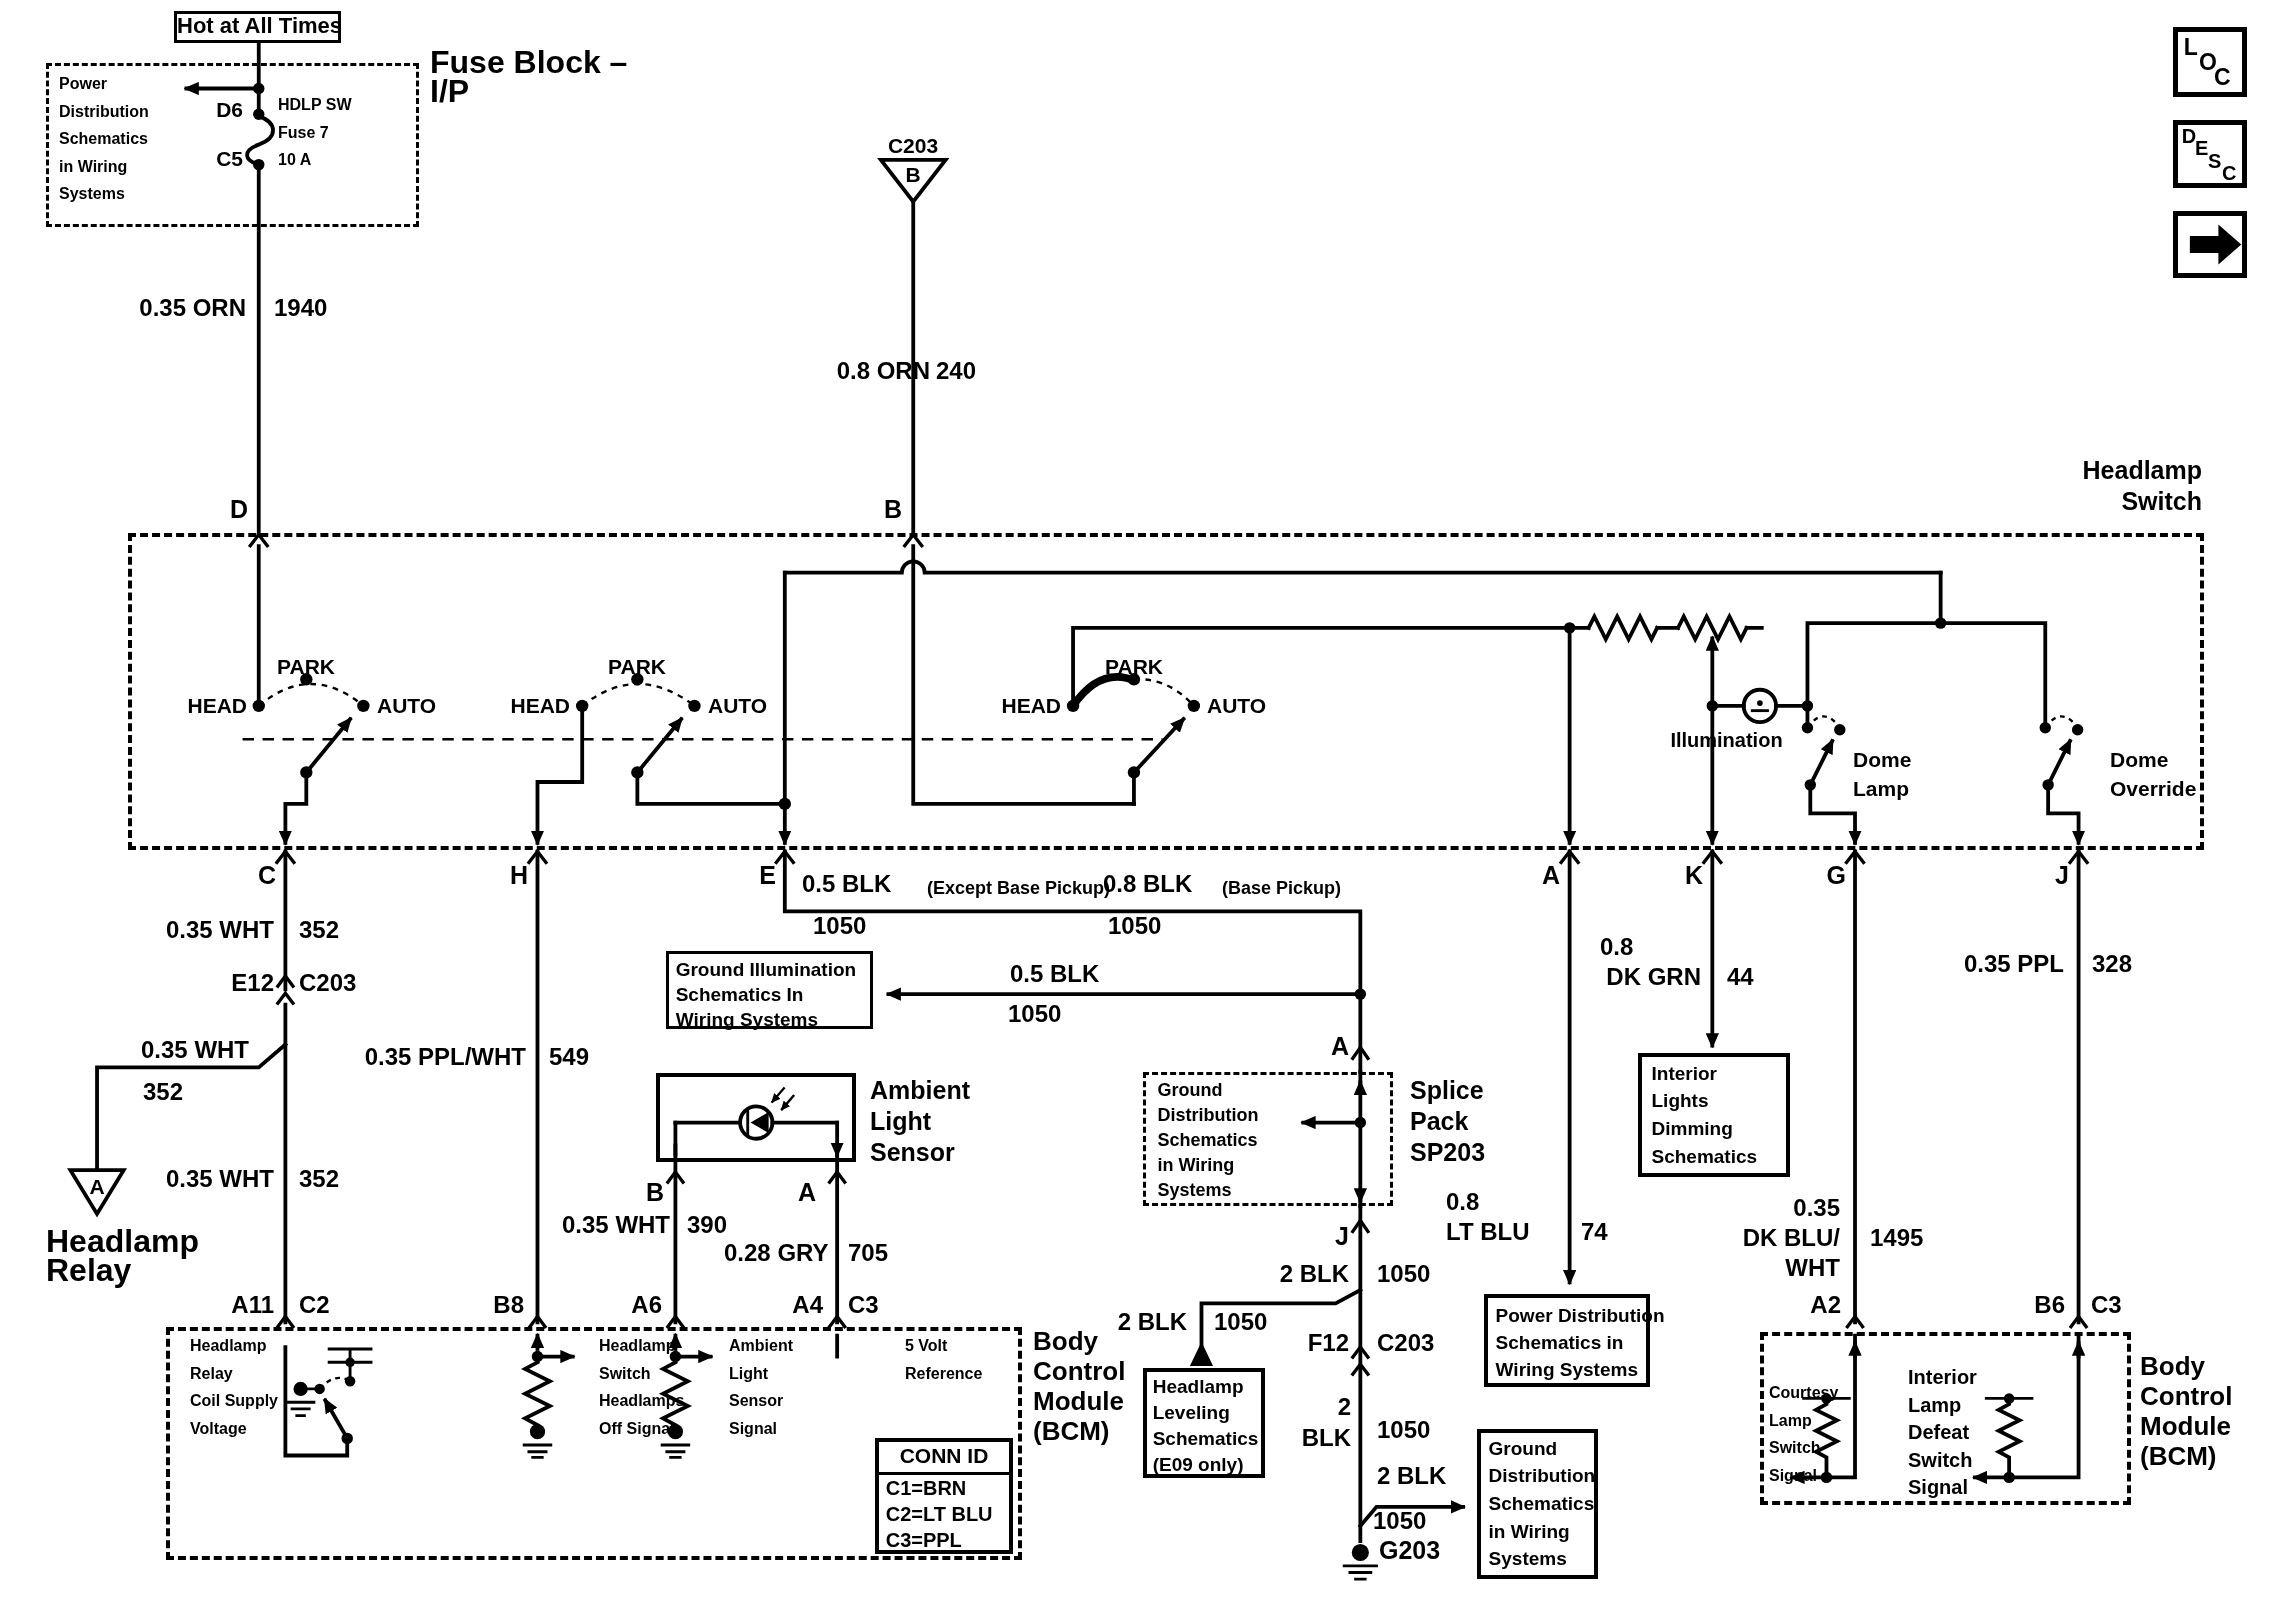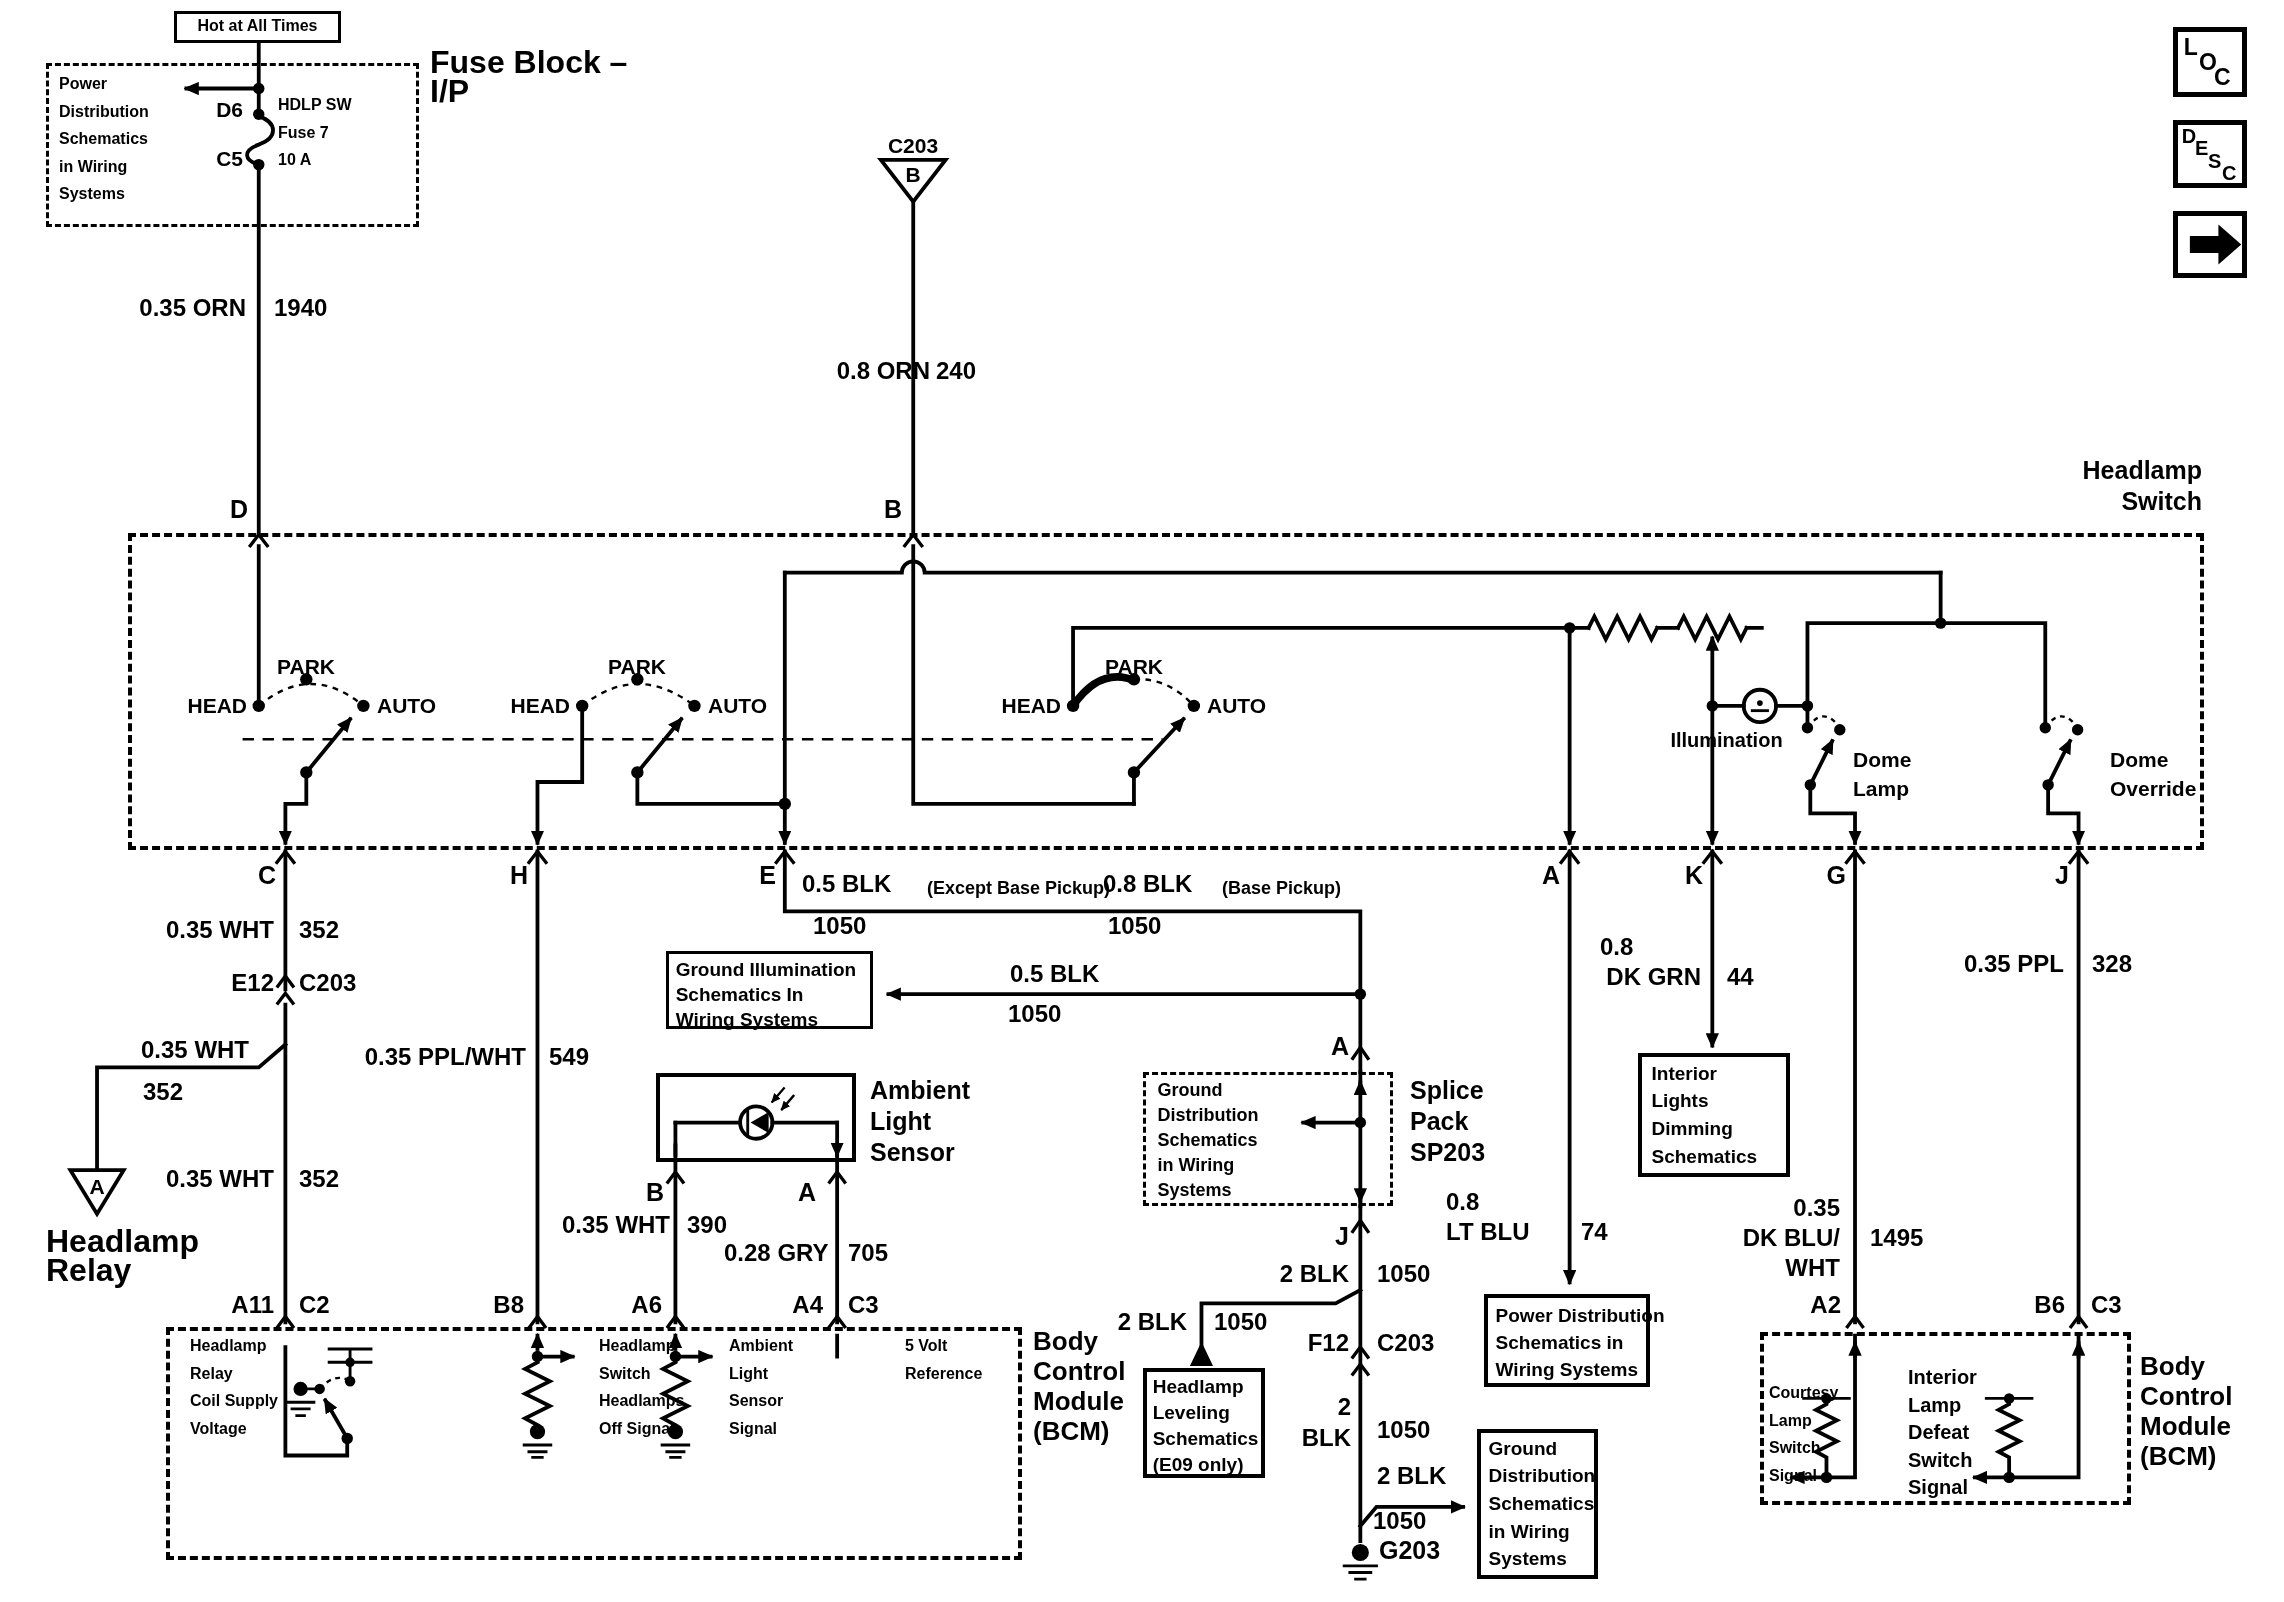--- a/index.html
+++ b/index.html
@@ -29,21 +29,21 @@
   .navbtn span{position:absolute;font-weight:bold;z-index:4}
   .cid-h{height:30px;line-height:28.5px;text-align:center;font-weight:bold;font-size:21px;border-bottom:3.8px solid #000}
   .cid-r{font-weight:bold;font-size:20px;line-height:26px;padding-left:6.7px}
 </style>
 </head>
 <body>
 
 <div class="stage">
 
   <div class="bx solid4" style="left:174px;top:11.4px;width:167px;height:32px">
-    <div class="bt ct" style="font-size:16px;line-height:24px">Hot at All Times</div>
+    <div class="bt ct" style="font-size:22px;line-height:24px">Hot at All Times</div>
   </div>
   <div class="bx dash4" style="left:46px;top:63px;width:373px;height:164px"></div>
   <div class="bx dash" style="left:128px;top:533px;width:2076px;height:317px"></div>
   <div class="bx dash4" style="left:1143px;top:1072px;width:250px;height:134px">
     <div class="bt f19" style="padding:2.9px 0 0 11.4px">
       <div>Ground</div>
         <div>Distribution</div>
         <div>Schematics</div>
         <div>in Wiring</div>
         <div>Systems</div>
@@ -84,20 +84,26 @@
         <div>Systems</div>
     </div>
   </div>
   <div class="bx solid" style="left:1143px;top:1368px;width:122px;height:110px">
     <div class="bt" style="font-size:19px;line-height:26px;padding:1.9px 0 0 5.7px">
       <div>Headlamp</div>
         <div>Leveling</div>
         <div>Schematics</div>
         <div>(E09 only)</div>
     </div>
+  </div>
+  <div class="bx solid" style="left:875px;top:1438px;width:138px;height:116px">
+    <div class="cid-h">CONN ID</div>
+    <div class="cid-r">C1=BRN</div>
+    <div class="cid-r">C2=LT BLU</div>
+    <div class="cid-r">C3=PPL</div>
   </div>
 
   <div class="bx solid6 navbtn" style="left:2173px;top:27px;width:74px;height:70px">
     <span style="left:5.7px;top:1.9px;font-size:23px">L</span>
     <span style="left:21px;top:17px;font-size:23px">O</span>
     <span style="left:36px;top:32px;font-size:23px">C</span>
   </div>
   <div class="bx solid6 navbtn" style="left:2173px;top:120px;width:74px;height:68px">
     <span style="left:3.8px;top:0px;font-size:20px">D</span>
     <span style="left:17px;top:12.4px;font-size:20px">E</span>

